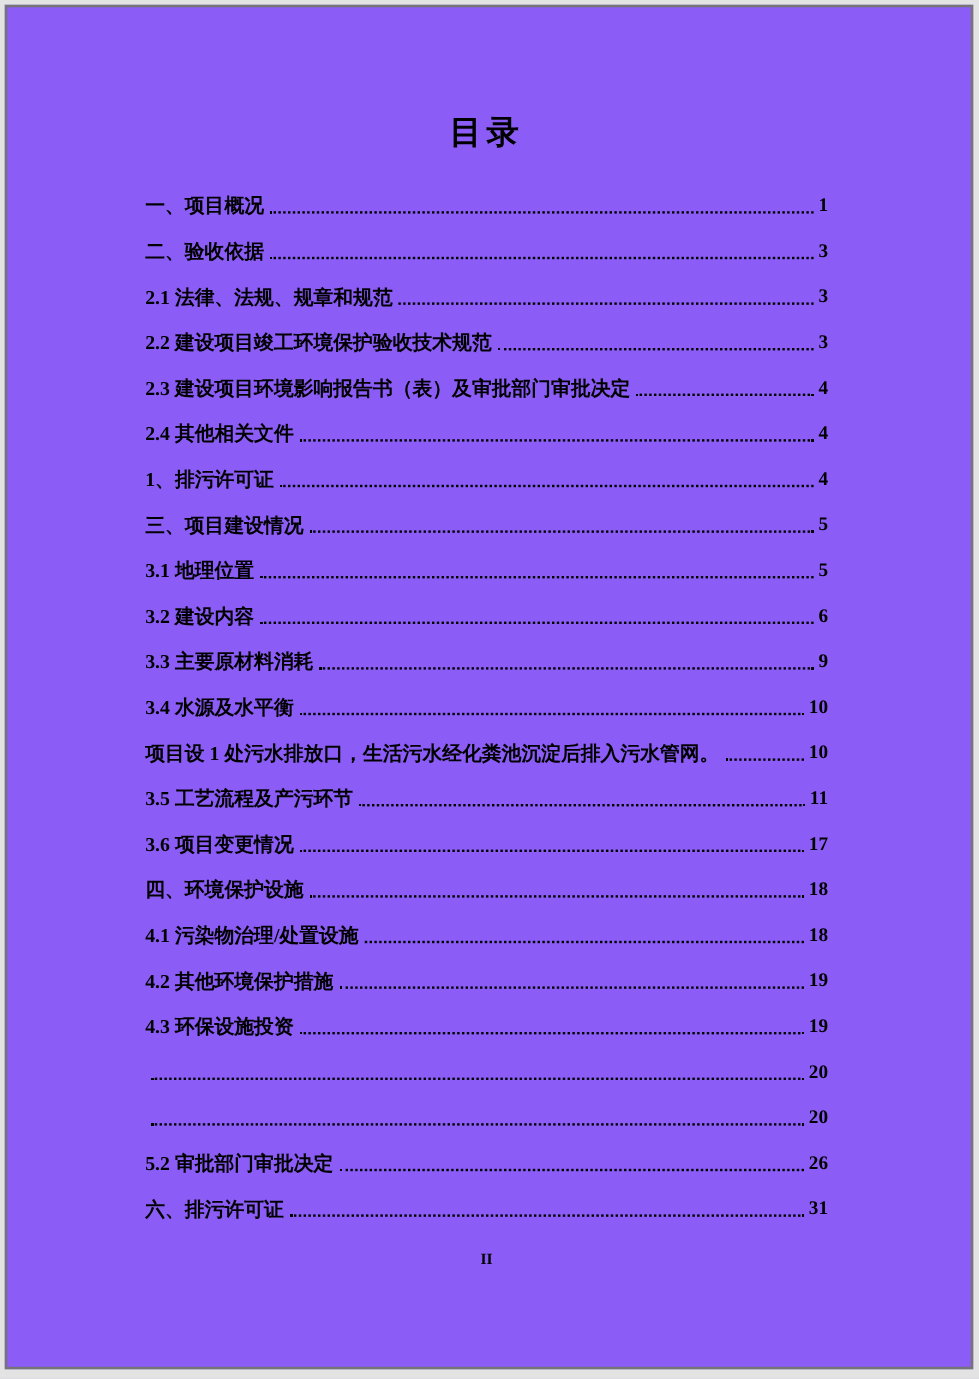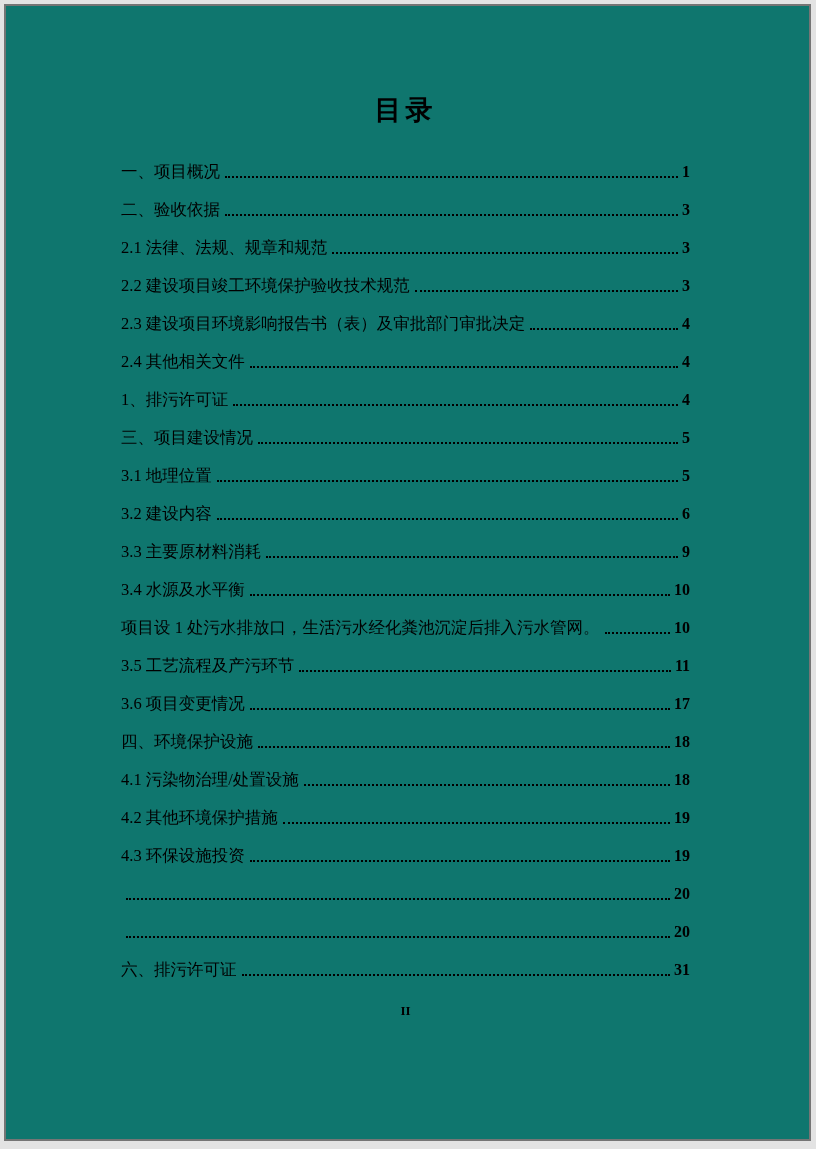--- a/index.html
+++ b/index.html
@@ -7,21 +7,21 @@
     width: 816px; height: 1149px;
     background: #e3e3e3;
     font-family: "Liberation Serif", "DejaVu Serif", serif;
     overflow: hidden;
   }
   .canvas { position: relative; width: 816px; height: 1149px; }
   .page {
     position: absolute;
     left: 4px; top: 4px;
     width: 807px; height: 1137px;
-    background: #0f766e;
+    background: #8b5cf6;
     border: 2px solid #757575;
   }
   .content {
     padding-left: 115px;
     padding-right: 119px;
   }
   .doc-title {
     margin-top: 88px;
     text-align: center;
     font-size: 27px;
@@ -34,21 +34,21 @@
   .toc-row {
     display: flex;
     align-items: flex-end;
     height: 20px;
     margin-bottom: 18px;
     cursor: pointer;
   }
   .toc-label {
     font-size: 16.5px;
     line-height: 20px;
-    font-weight: normal;
+    font-weight: bold;
     color: #000;
     white-space: nowrap;
   }
   .dot-leader {
     flex: 1 1 auto;
     min-width: 8px;
     border-bottom: 2px dotted #000;
     margin: 0 4px 4px 5px;
   }
   .toc-page {
@@ -173,20 +173,25 @@
         </div>
         <div class="toc-row">
           <span class="dot-leader"></span>
           <span class="toc-page">20</span>
         </div>
         <div class="toc-row">
           <span class="dot-leader"></span>
           <span class="toc-page">20</span>
         </div>
         <div class="toc-row">
+          <span class="toc-label">5.2 审批部门审批决定</span>
+          <span class="dot-leader"></span>
+          <span class="toc-page">26</span>
+        </div>
+        <div class="toc-row">
           <span class="toc-label">六、排污许可证</span>
           <span class="dot-leader"></span>
           <span class="toc-page">31</span>
         </div>
 
       </div>
 
       <div class="page-footer">II</div>
 
     </div>

